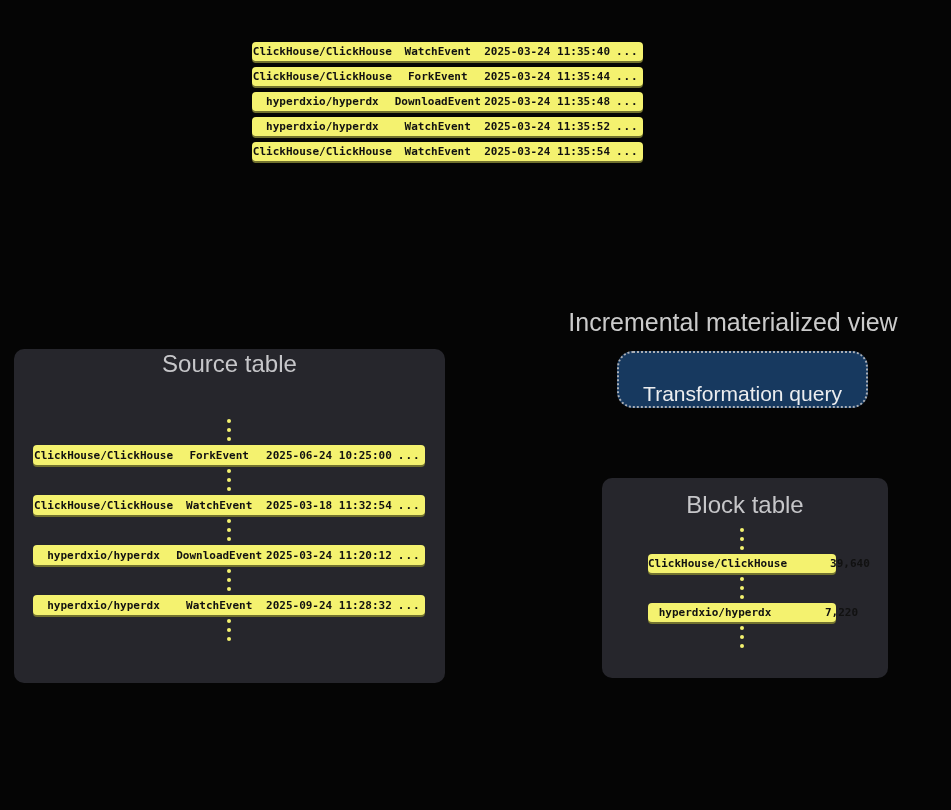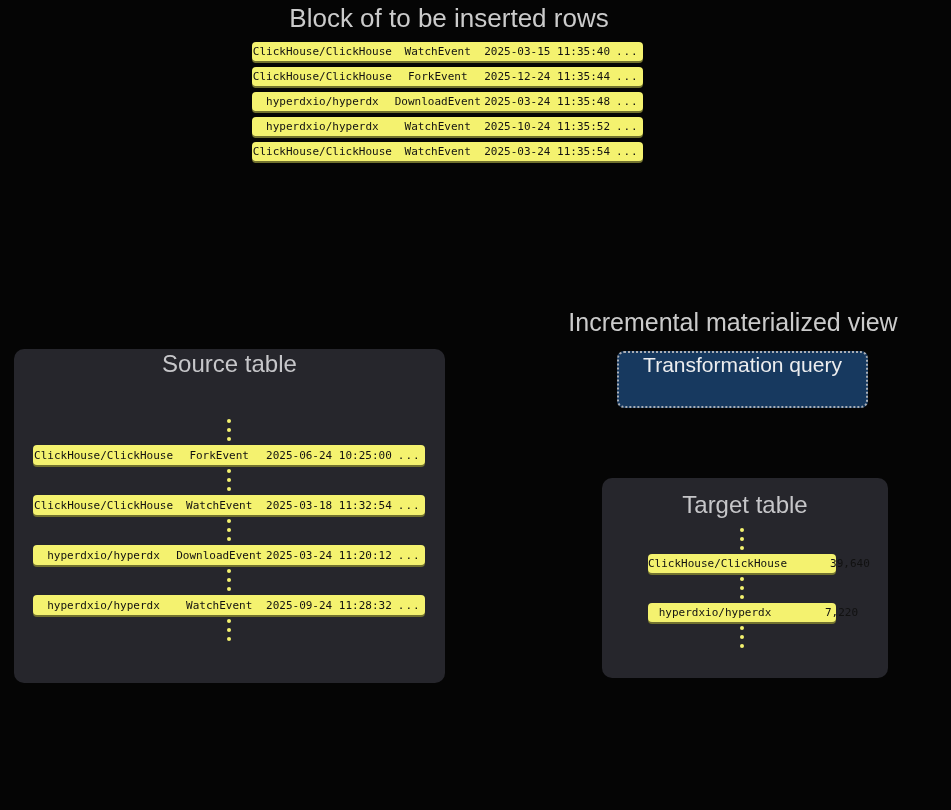--- a/index.html
+++ b/index.html
@@ -50,21 +50,21 @@
   .mono-row {
     height: 20px;
     width: 100%;
     background: var(--row-yellow);
     border-radius: 4px;
     box-shadow: 0 2px 0 var(--row-shadow);
     display: grid;
     grid-template-columns: 36% 23% 33% 8%;
     align-items: center;
     font-family: "DejaVu Sans Mono", monospace;
-    font-weight: 400;
+    font-weight: 700;
     font-size: 11px;
     color: var(--row-text);
     white-space: nowrap;
   }
   .mono-row .cell { text-align: center; overflow: visible; }
   .mono-row .more { letter-spacing: 1px; }
 
   
   .mono-row.kv {
     grid-template-columns: 1fr 46px;
@@ -118,58 +118,57 @@
   .source-panel .panel-title { }
   .target-panel .panel-title { margin-top: 12px; }
 
   
   .transform-btn {
     position: absolute;
     left: 617px; top: 351px;
     width: 251px; height: 57px;
     background: var(--button-bg);
     border: 2px dotted var(--button-border);
-    border-radius: 7px;
+    border-radius: 16px;
     display: flex;
-    align-items: flex-start;
+    align-items: flex-end;
     justify-content: center;
     font-size: 21px;
     color: var(--button-text);
   }
 </style>
 </head>
 <body>
 
 <div class="canvas">
 
-  <div class="insert-title">Block of to be inserted rows</div>
 
   <div class="stack insert-stack">
     <div class="mono-row">
       <span class="cell repo">ClickHouse/ClickHouse</span>
       <span class="cell event">WatchEvent</span>
-      <span class="cell ts">2025-03-15 11:35:40</span>
+      <span class="cell ts">2025-03-24 11:35:40</span>
       <span class="cell more">...</span>
     </div>
     <div class="mono-row">
       <span class="cell repo">ClickHouse/ClickHouse</span>
       <span class="cell event">ForkEvent</span>
-      <span class="cell ts">2025-12-24 11:35:44</span>
+      <span class="cell ts">2025-03-24 11:35:44</span>
       <span class="cell more">...</span>
     </div>
     <div class="mono-row">
       <span class="cell repo">hyperdxio/hyperdx</span>
       <span class="cell event">DownloadEvent</span>
       <span class="cell ts">2025-03-24 11:35:48</span>
       <span class="cell more">...</span>
     </div>
     <div class="mono-row">
       <span class="cell repo">hyperdxio/hyperdx</span>
       <span class="cell event">WatchEvent</span>
-      <span class="cell ts">2025-10-24 11:35:52</span>
+      <span class="cell ts">2025-03-24 11:35:52</span>
       <span class="cell more">...</span>
     </div>
     <div class="mono-row">
       <span class="cell repo">ClickHouse/ClickHouse</span>
       <span class="cell event">WatchEvent</span>
       <span class="cell ts">2025-03-24 11:35:54</span>
       <span class="cell more">...</span>
     </div>
   </div>
 
@@ -228,21 +227,21 @@
       <span class="cell more">...</span>
     </div>
     <div class="vdots">
         <i class="dot"></i>
         <i class="dot"></i>
         <i class="dot"></i>
       </div>
   </div>
 
   <div class="panel target-panel">
-    <div class="panel-title">Target table</div>
+    <div class="panel-title">Block table</div>
   </div>
 
   <div class="stack target-stack">
     <div class="vdots">
         <i class="dot"></i>
         <i class="dot"></i>
         <i class="dot"></i>
       </div>
     <div class="mono-row kv">
       <span class="cell repo">ClickHouse/ClickHouse</span>

